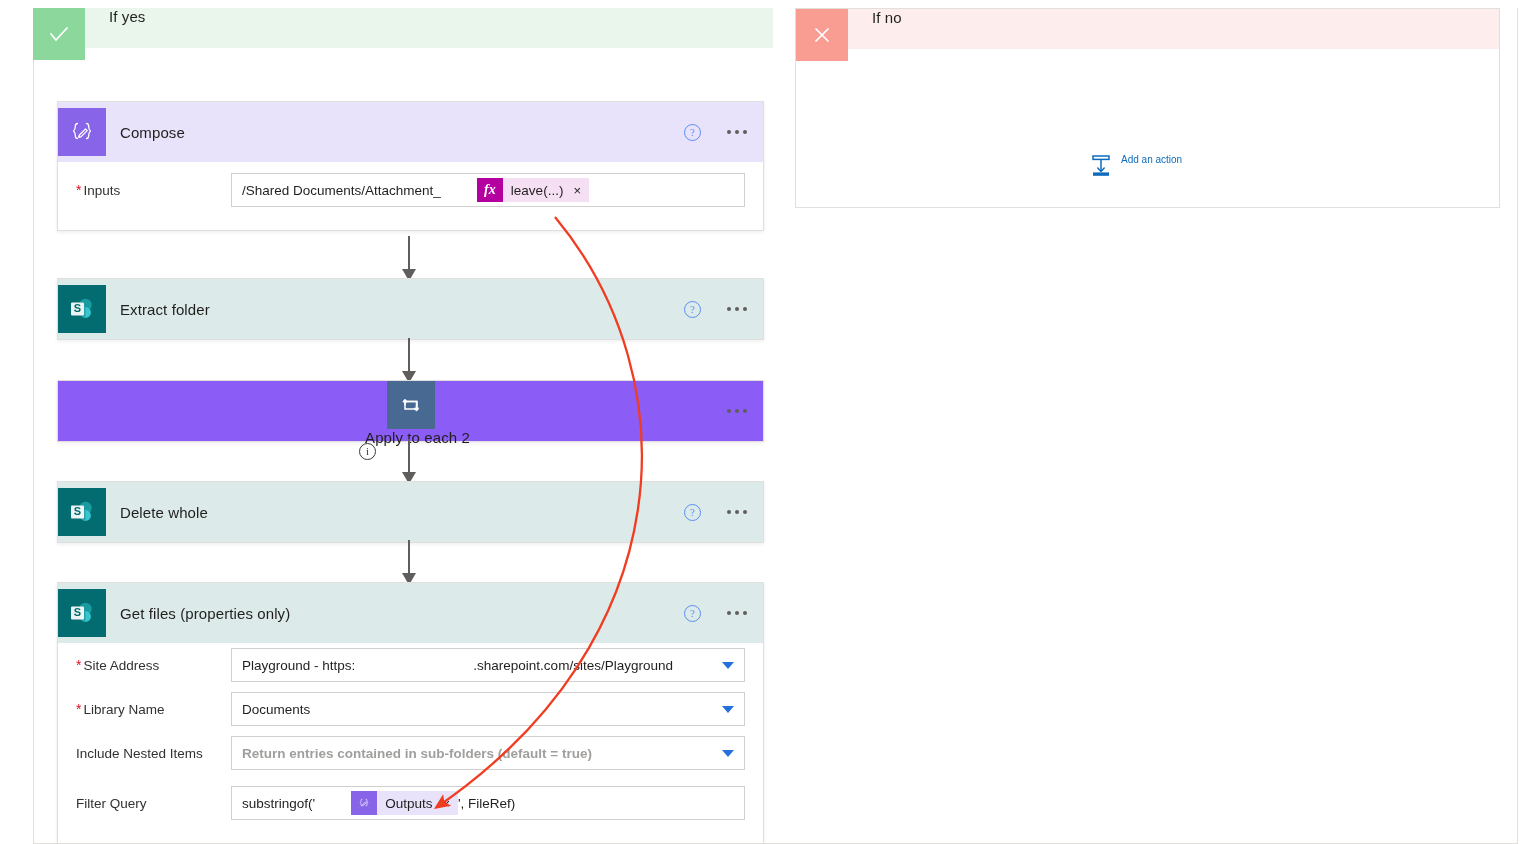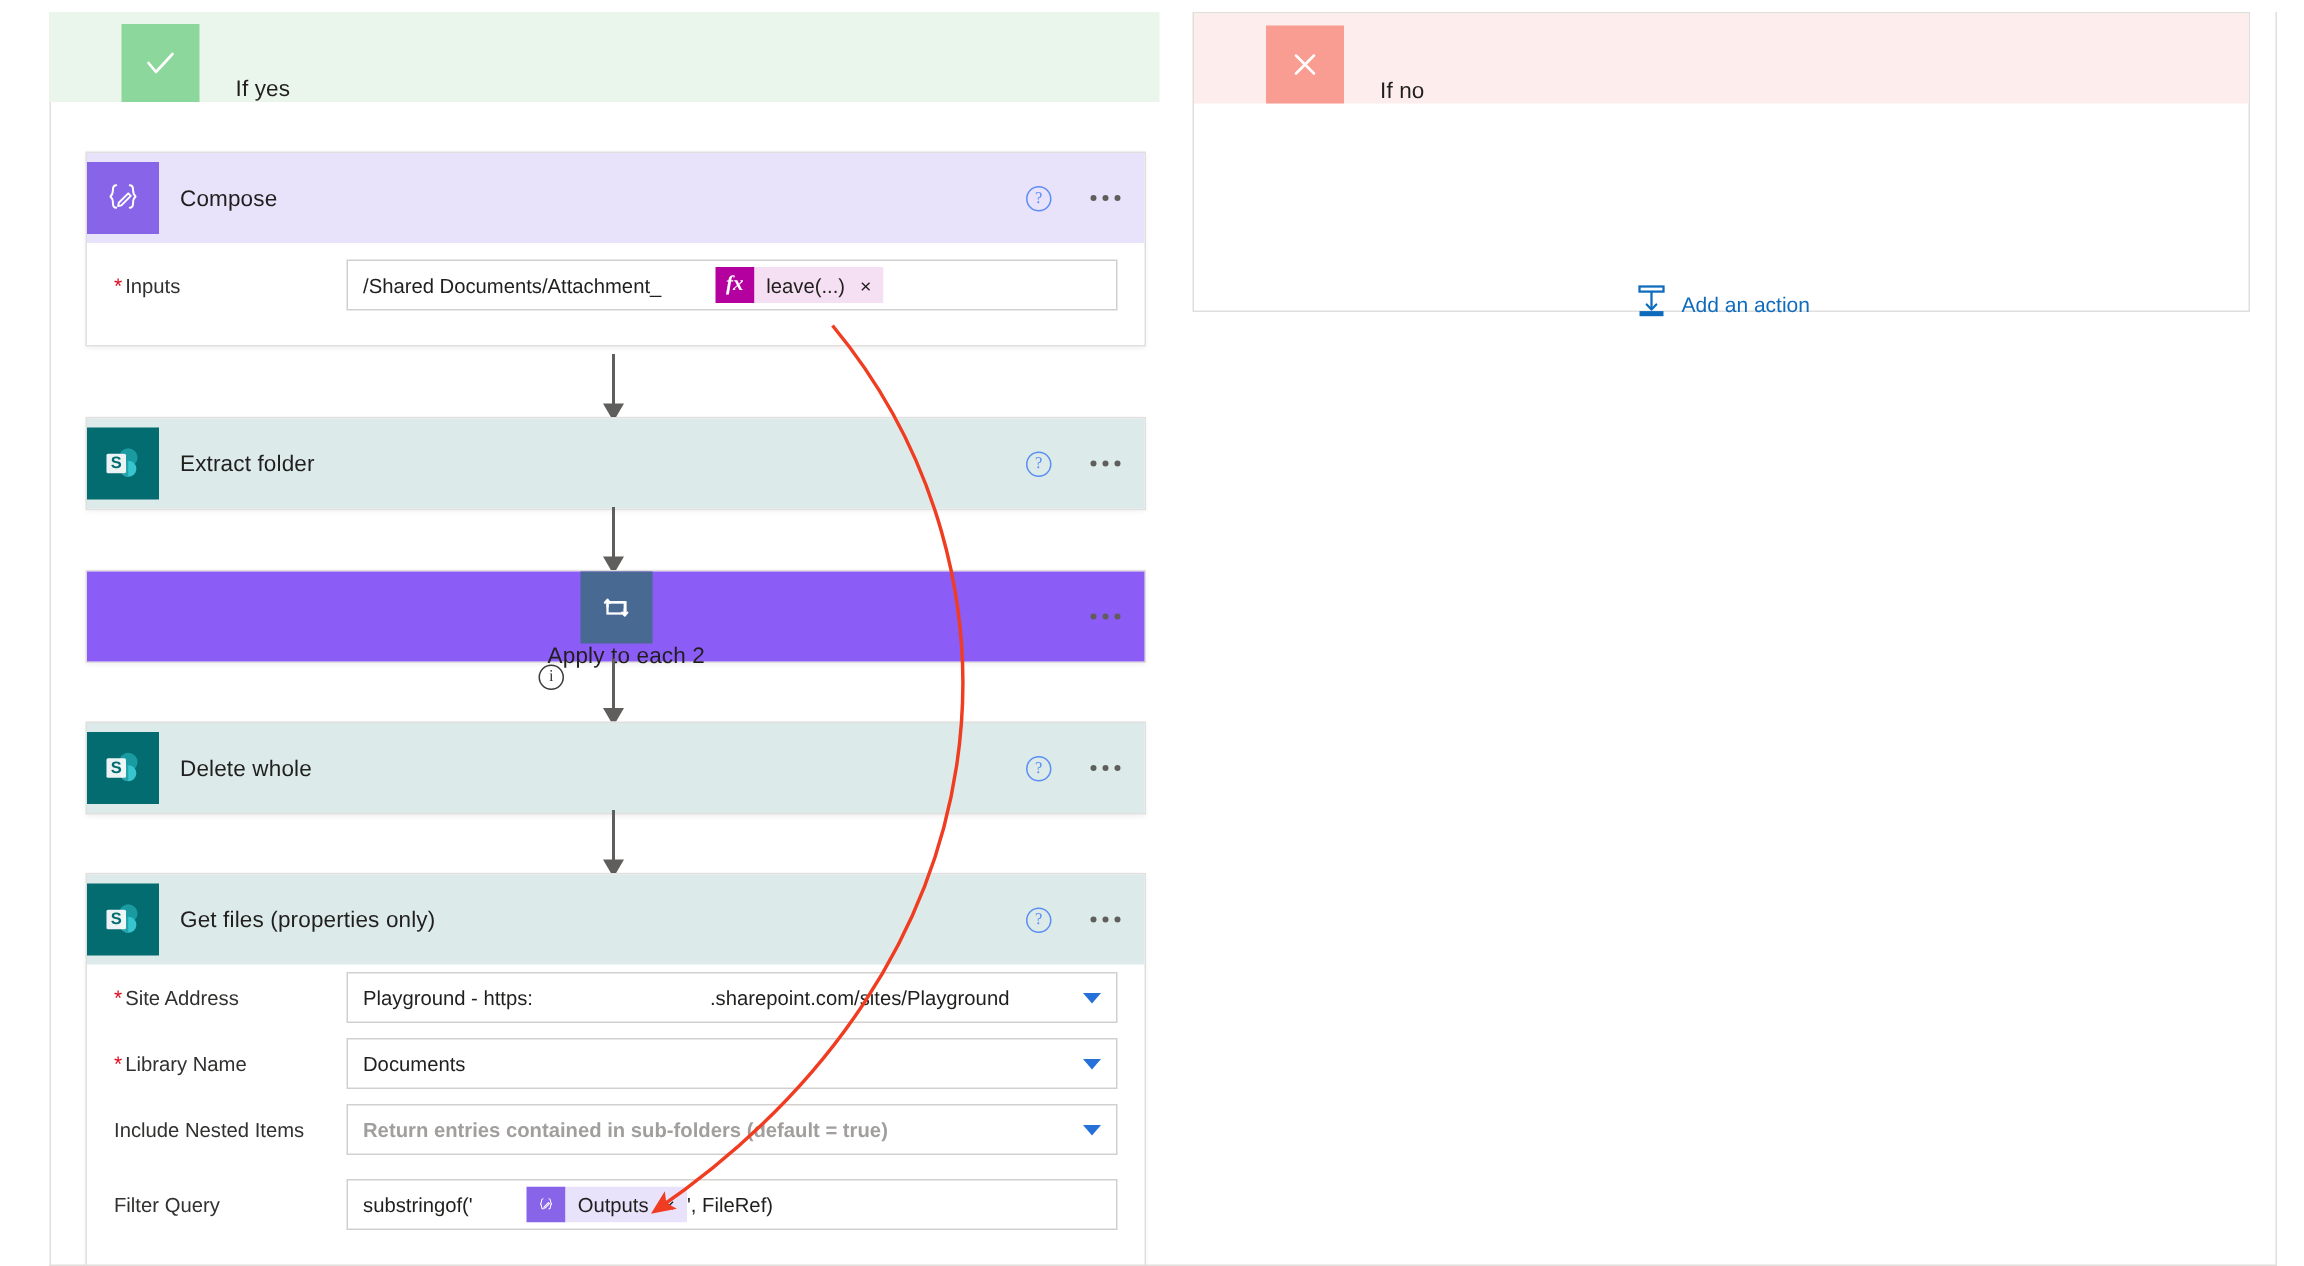--- a/index.html
+++ b/index.html
@@ -38,25 +38,24 @@
     background: #ffffff;
   }
   .branch-no {
     left: 795px; top: 8px;
     width: 705px; height: 200px;
   }
 
   .branch-header {
     position: absolute;
     left: 0; top: 0;
-    height: 60px;
-    display: flex;
-    align-items: flex-end;
-    box-sizing: border-box;
-    padding-left: 48px;
+    height: 40px;
+    display: flex;
+    align-items: flex-start;
+    box-sizing: border-box;
   }
   .branch-yes-header {
     width: 740px;
     background: #eaf6ec;
   }
   .branch-no-header {
     width: 703px;
     background: #fdeeed;
   }
   .branch-badge {
@@ -247,25 +246,24 @@
     line-height: 15px;
     text-align: center;
     font-family: "Liberation Serif", serif;
     box-sizing: border-box;
   }
 
   
   .add-action {
     position: absolute;
     display: flex;
-    align-items: center;
+    align-items: flex-start;
     gap: 9px;
     color: #0f6cbd;
-    font-size: 14px;
-    margin-top: 35px;
+    font-size: 10px;
   }
 
   
   .annot {
     position: absolute;
     left: 0; top: 0;
     width: 1536px; height: 844px;
     pointer-events: none;
   }
 </style>

